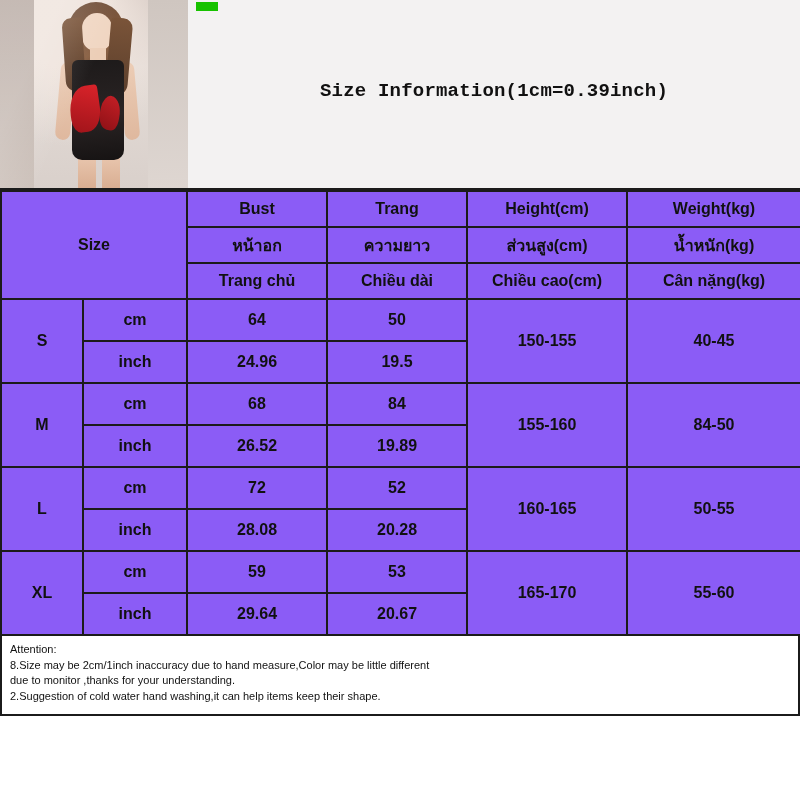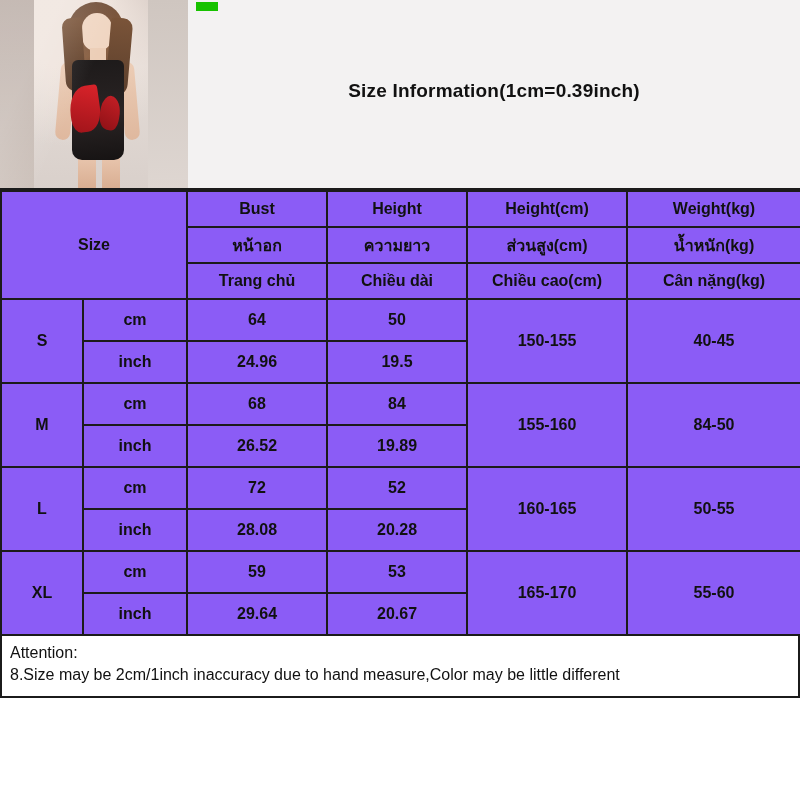--- a/index.html
+++ b/index.html
@@ -130,20 +130,21 @@
   }
   .title-block {
     flex: 1;
     display: flex;
     flex-direction: column;
     align-items: center;
     justify-content: center;
     gap: 6px;
     padding: 0 10px 6px 10px;
     background: #f3f2f2;
+    font-family: Liberation Mono, monospace;
   }
   .title-line {
     font-weight: bold;
     font-size: 19px;
     letter-spacing: .2px;
     color: #111;
     white-space: nowrap;
   }
   
   table.size-table {
@@ -193,21 +194,21 @@
   .attention {
     border-left: 2px solid #1b1b1b;
     border-right: 2px solid #1b1b1b;
     border-bottom: 2px solid #1b1b1b;
     padding: 6px 8px 10px 8px;
     box-sizing: border-box;
     width: 800px;
   }
   .attention p {
     margin: 0 0 1px 0;
-    font-size: 16px;
+    font-size: 11px;
     line-height: 1.32;
     color: #111;
     font-family: "Liberation Sans", sans-serif;
   }
   .filler {
     height: 78px;
     background: #ffffff;
   }
 </style>
 </head>
@@ -247,21 +248,21 @@
         <col class="col-unit">
         <col class="col-bust">
       <col class="col-len">
         <col class="col-height">
         <col class="col-weight">
     </colgroup>
     <tbody>
       <tr class="hdr-row">
         <td class="size-head-cell" rowspan="3" colspan="2">Size</td>
         <td class="hdr">Bust</td>
-        <td class="hdr">Height</td>
+        <td class="hdr">Trang</td>
         <td class="hdr">Height(cm)</td>
         <td class="hdr">Weight(kg)</td>
       </tr>
       <tr class="hdr-row">
         <td class="hdr hdr-th">หน้าอก</td>
         <td class="hdr hdr-th">ความยาว</td>
         <td class="hdr hdr-th">ส่วนสูง(cm)</td>
         <td class="hdr hdr-th">น้ำหนัก(kg)</td>
       </tr>
       <tr class="hdr-row">
@@ -325,16 +326,18 @@
         <td class="unit">inch</td>
         <td>29.64</td>
         <td>20.67</td>
       </tr>
     </tbody>
   </table>
 
   <div class="attention">
     <p>Attention:</p>
     <p>8.Size may be 2cm/1inch inaccuracy due to hand measure,Color may be little different</p>
+    <p>due to monitor ,thanks for your understanding.</p>
+    <p>2.Suggestion of cold water hand washing,it can help items keep their shape.</p>
   </div>
 
   <div class="filler"></div>
 </div>
 
 </body></html>

